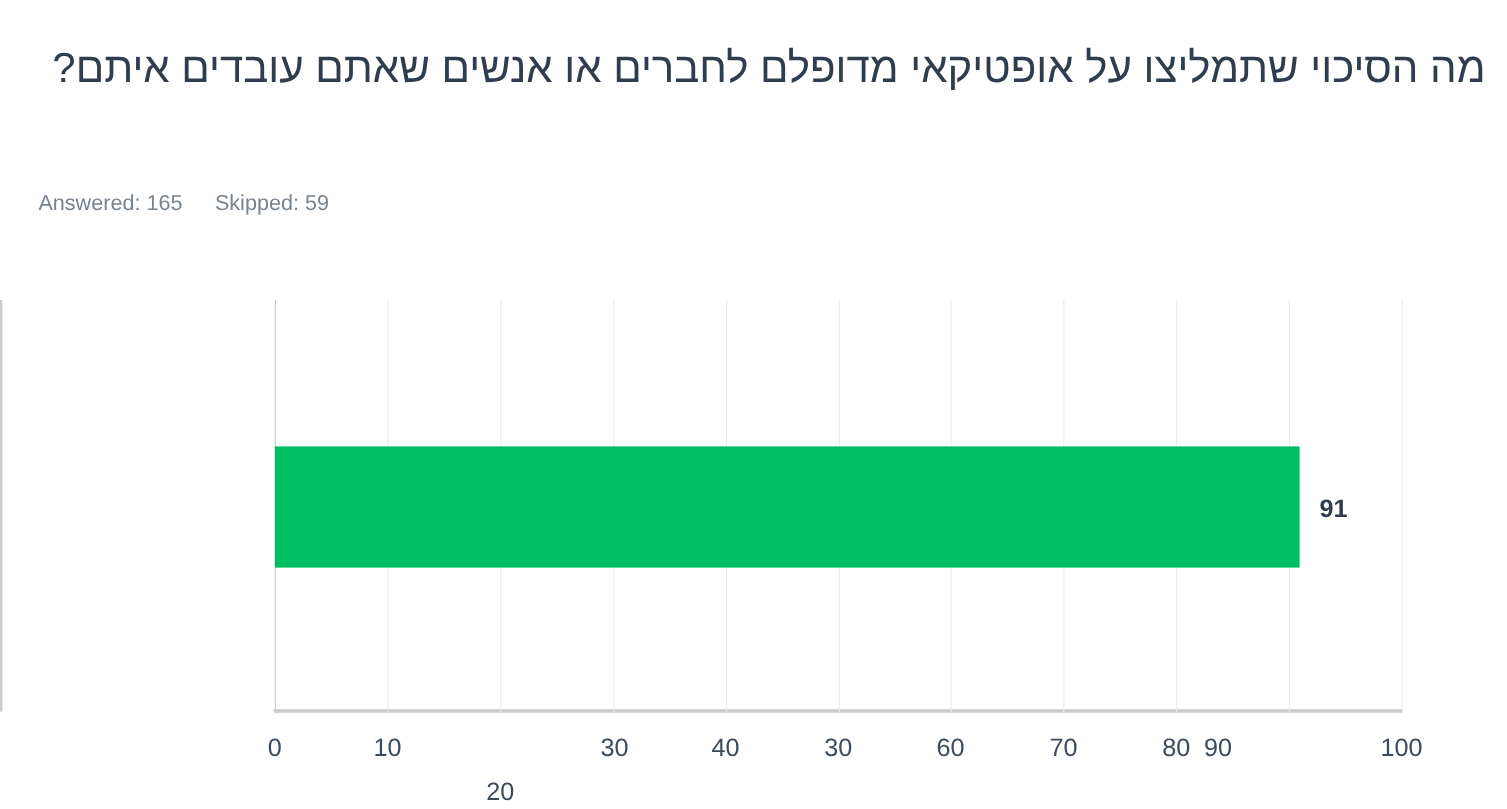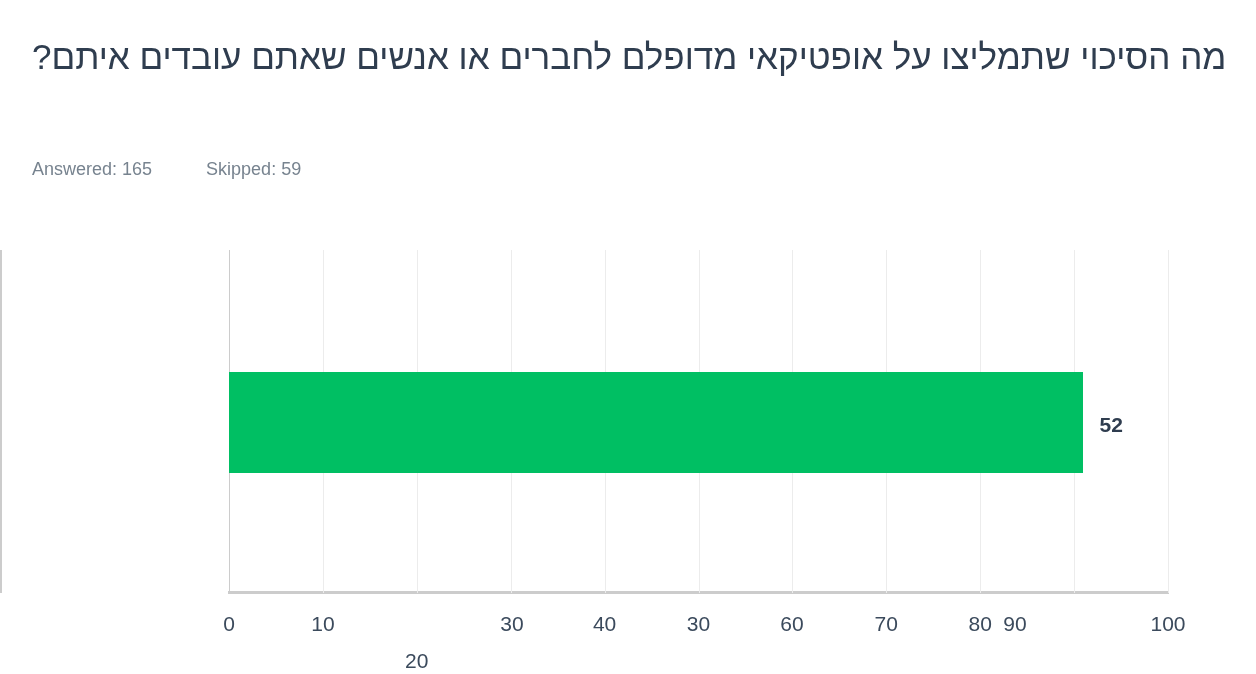--- a/index.html
+++ b/index.html
@@ -24,21 +24,21 @@
     background: #ffffff;
   }
 
   
   .question-title {
     position: absolute;
     left: 32px;
     top: 6px;
     width: 1206px;
     direction: rtl;
-    text-align: left;
+    text-align: right;
     unicode-bidi: plaintext;
     color: #2f3d4f;
     font-size: 35px;
     line-height: 55px;
     font-weight: 400;
     letter-spacing: 0px;
   }
 
   
   .stats-row {
@@ -48,21 +48,21 @@
     display: flex;
     align-items: baseline;
   }
   .stat {
     color: #77838f;
     font-size: 18px;
     line-height: 24px;
     font-weight: 400;
     white-space: nowrap;
   }
-  .stat + .stat { margin-left: 54px; }
+  .stat + .stat { margin-left: 27px; }
 
   
   .chart {
     position: absolute;
     left: 0;
     top: 0;
     width: 1256px;
     height: 674px;
   }
   
@@ -161,17 +161,17 @@
         <div class="tick-label" style="left: 512px;">30</div>
         <div class="tick-label" style="left: 604.6px;">40</div>
         <div class="tick-label" style="left: 698.5px;">30</div>
         <div class="tick-label" style="left: 792px;">60</div>
         <div class="tick-label" style="left: 886.3px;">70</div>
         <div class="tick-label" style="left: 980.2px;">80</div>
         <div class="tick-label" style="left: 1015px;">90</div>
         <div class="tick-label" style="left: 1168px;">100</div>
       </div>
     <div id="value-layer">
-        <div class="bar-value" style="left: 1099.49px;">52</div>
+        <div class="bar-value" style="left: 1099.49px;">91</div>
       </div>
   </div>
 
 </div>
 
 </body></html>

